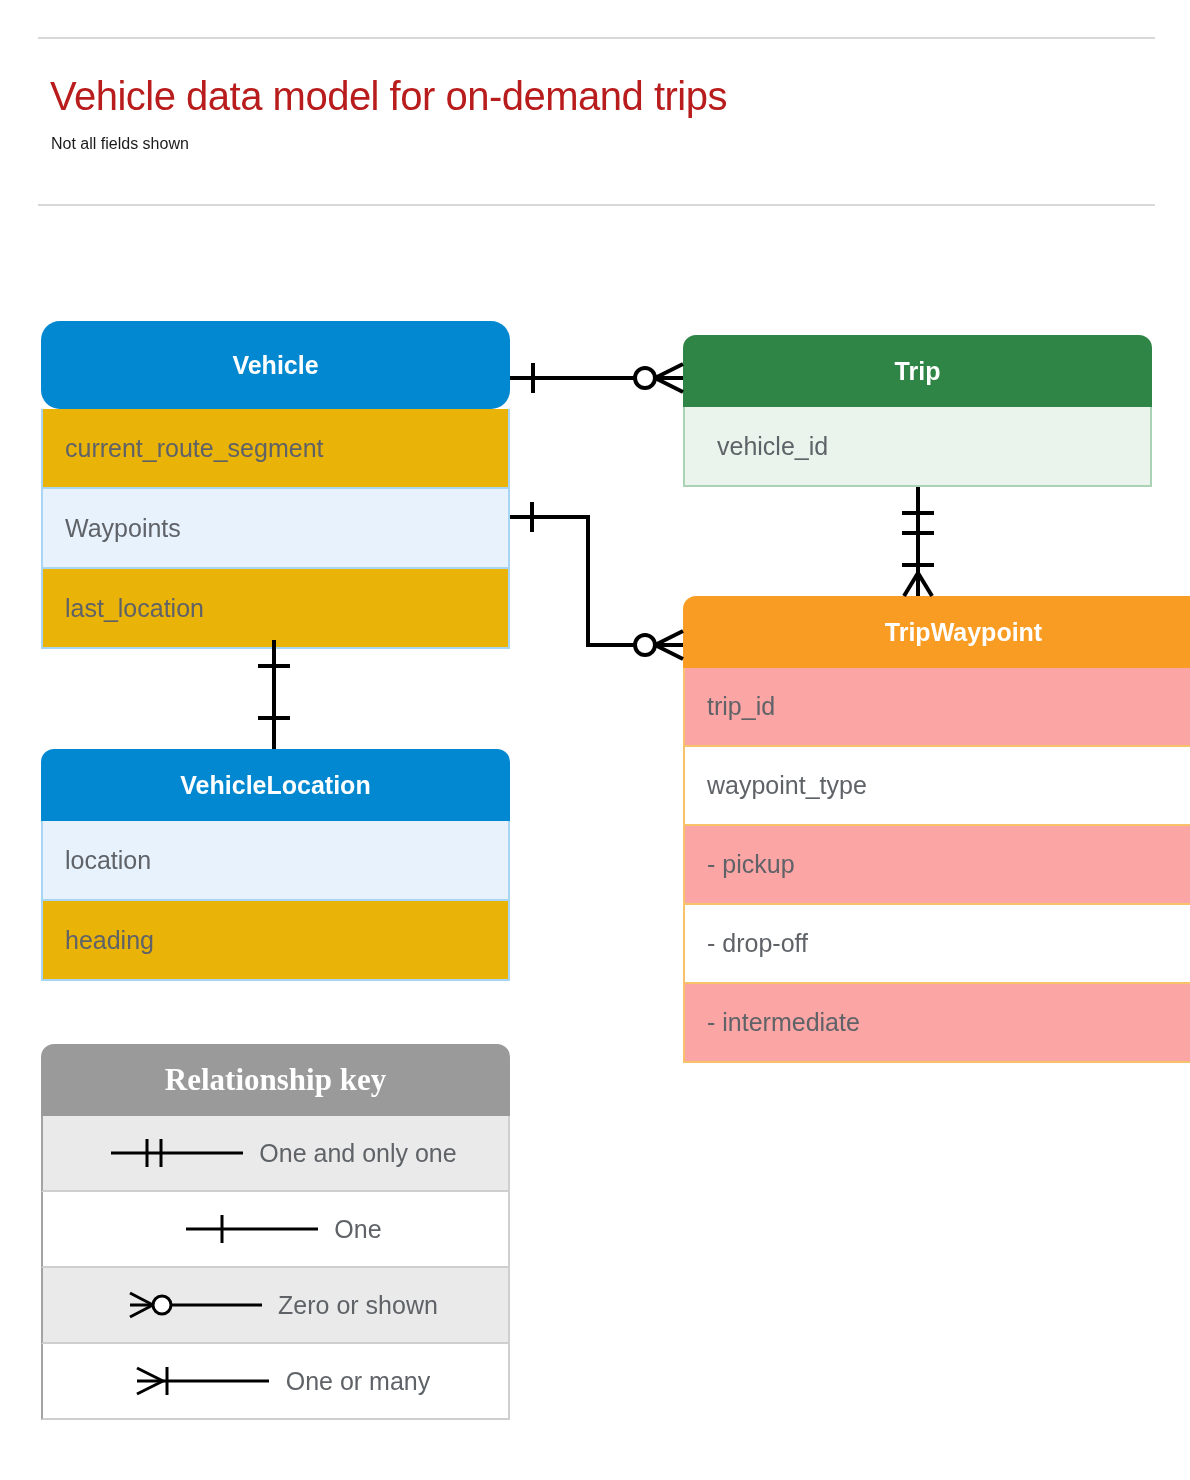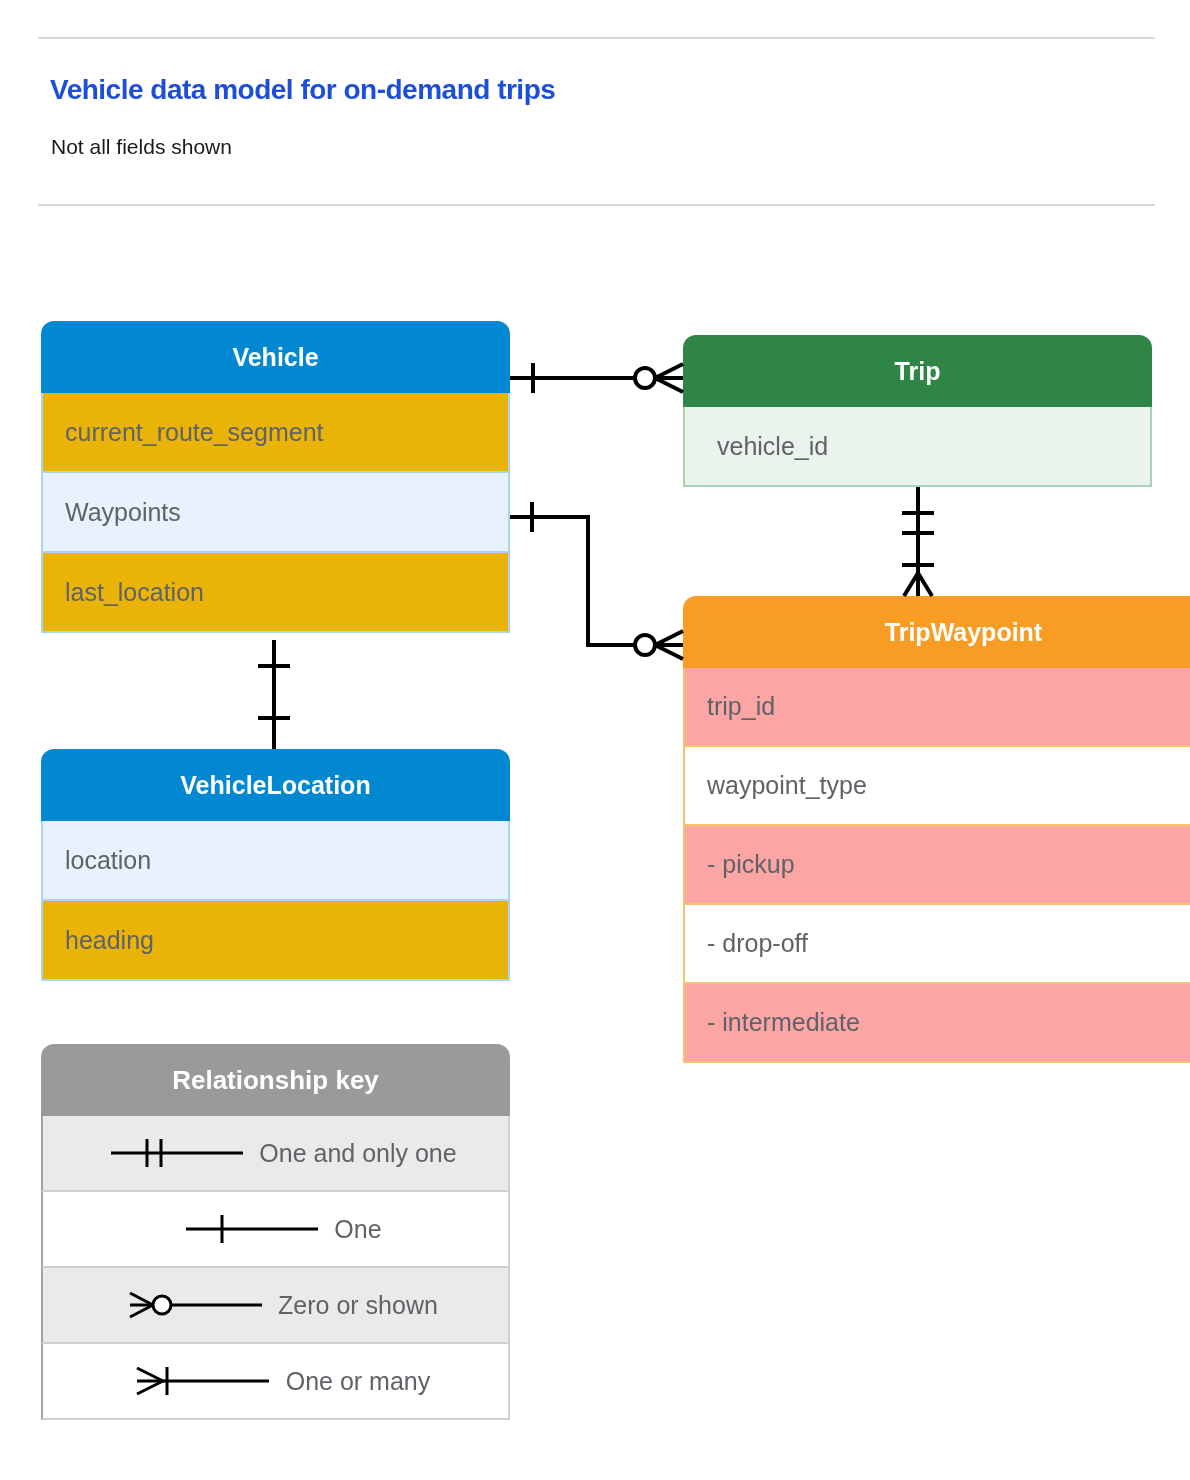--- a/index.html
+++ b/index.html
@@ -13,26 +13,26 @@
 
   .rule {
     position: absolute; left: 38px; width: 1117px; height: 2px;
     background: #d8d8d8;
   }
   #rule-top { top: 37px; }
   #rule-bottom { top: 204px; }
 
   #page-title {
     position: absolute; left: 50px; top: 74px;
-    font-size: 28px; font-weight: 700; color: #1d4ed8;
+    font-size: 40px; font-weight: 400; color: #b91c1c;
     letter-spacing: -0.5px; white-space: nowrap;
   }
   #page-subtitle {
     position: absolute; left: 51px; top: 135px;
-    font-size: 21px; font-weight: 400; color: #1a1a1a;
+    font-size: 16px; font-weight: 400; color: #1a1a1a;
     white-space: nowrap;
   }
 
   
   .entity { position: absolute; }
   .ent-head {
     border-radius: 13px 13px 0 0;
     color: #ffffff; font-size: 25px; font-weight: 700;
     display: flex; align-items: center; justify-content: center;
     text-align: center;
@@ -60,38 +60,38 @@
   .th-orange .ent-head { background: #f89c24; }
   .th-orange .ent-row { border-color: #f8c26a; }
   .th-orange .ent-row.alt { background: #fca5a5; }
   .th-orange .ent-row.plain { background: #ffffff; }
 
   
   .th-gray .ent-head { background: #9a9a9a; }
 
   
   #entity-vehicle { left: 41px; top: 321px; width: 469px; }
-  #entity-vehicle .ent-head { height: 72px; }
+  #entity-vehicle .ent-head { height: 88px; border-radius: 19px; }
   #entity-vehicle .ent-row { height: 80px; }
 
   #entity-vehiclelocation { left: 41px; top: 749px; width: 469px; }
   #entity-vehiclelocation .ent-head { height: 72px; }
   #entity-vehiclelocation .ent-row { height: 80px; }
 
   #entity-trip { left: 683px; top: 335px; width: 469px; }
   #entity-trip .ent-head { height: 72px; }
   #entity-trip .ent-row { height: 80px; }
 
   #entity-tripwaypoint { left: 683px; top: 596px; width: 561px; }
   #entity-tripwaypoint .ent-head { height: 72px; }
   #entity-tripwaypoint .ent-row { height: 79px; }
 
   
   #legend { left: 41px; top: 1044px; width: 469px; }
-  #legend .ent-head { height: 72px; font-size: 26px; }
+  #legend .ent-head { height: 72px; font-size: 31px; font-family: Liberation Serif, serif; }
   #legend .legend-row {
     height: 76px; display: flex; align-items: center;
     border-left: 2px solid #a3a3a3; border-right: 2px solid #cfcfcf;
     border-bottom: 2px solid #cfcfcf;
     justify-content: center;
   }
   #legend .legend-row.alt { background: #eaeaea; }
   #legend .legend-row.plain { background: #ffffff; }
   .legend-sym { width: 165px; flex: 0 0 165px; display: flex;
                 align-items: center; justify-content: center; }

